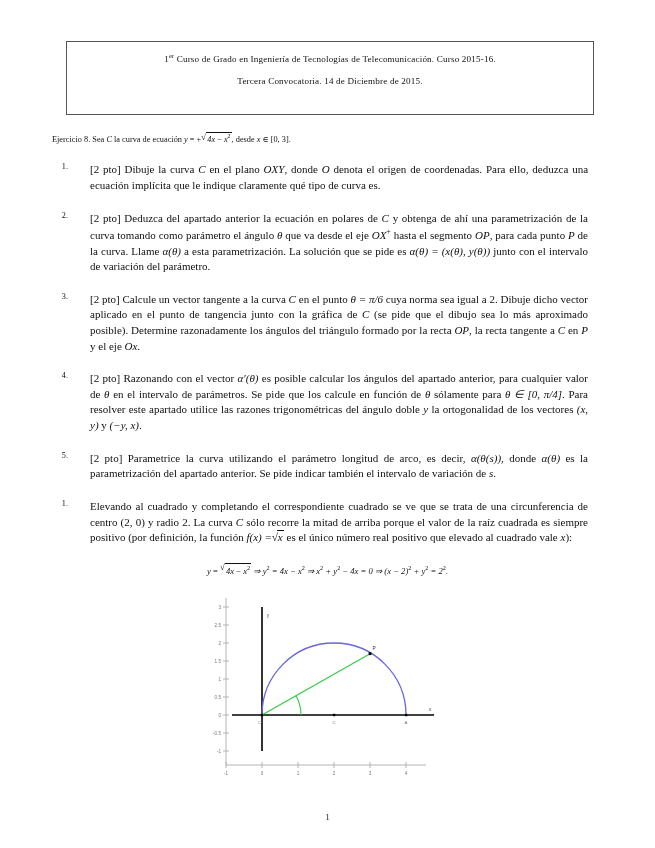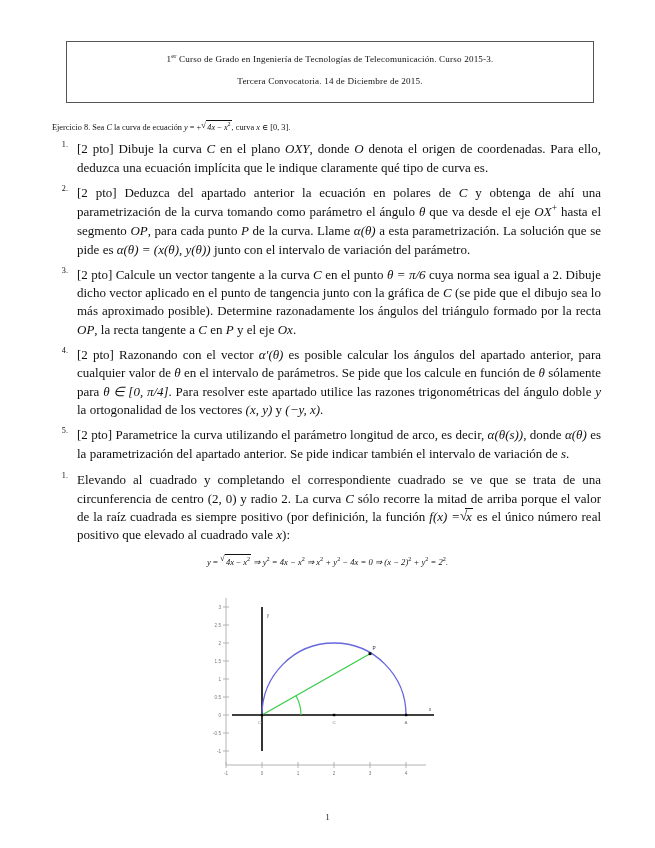--- a/index.html
+++ b/index.html
@@ -29,28 +29,28 @@
     padding: 10px 8px 11px 8px;
     text-align: center;
   }
   .header-line {
     font-size: 9.1px;
     letter-spacing: .18px;
     line-height: 1.15;
     margin: 0 0 12px 0;
     white-space: nowrap;
   }
-  .header-line:last-child { margin-bottom: 4px; font-family: Liberation Serif, serif; }
+  .header-line:last-child { margin-bottom: 16px; font-family: Liberation Serif, serif; }
   .header-line sup { font-size: 6.4px; vertical-align: super; }
   
   .stmt {
-    font-size: 13px;
+    font-size: 11px;
     line-height: 1.42;
     text-align: justify;
-    margin: 4px;
+    margin: 17px;
   }
   .exercise-head {
     margin: 17px 0 0 2px;
     font-size: 8.3px;
   }
   .mathit { font-style: italic; font-family: "Liberation Serif", serif; }
   
   ol.items {
     list-style: none;
     margin: 7px 0 0 0;
@@ -139,26 +139,26 @@
     text-align: center;
     font-size: 8.4px;
   }
 </style>
 </head>
 <body>
 
 <div class="page">
 
   <div class="header-box">
-    <div class="header-line"><span>1</span><sup>er</sup><span> Curso de Grado en Ingeniería de Tecnologías de Telecomunicación. Curso 2015-3.</span></div>
+    <div class="header-line"><span>1</span><sup>er</sup><span> Curso de Grado en Ingeniería de Tecnologías de Telecomunicación. Curso 2015-16.</span></div>
     <div class="header-line">Tercera Convocatoria. 14 de Diciembre de 2015.</div>
   </div>
 
   <div class="stmt exercise-head">
-    <span>Ejercicio 8.</span><span> Sea </span><span class="mathit">C</span><span> la curva de ecuación </span><span class="mathit">y</span><span> = +</span><span class="sqrt"><span class="rad"><span class="mathit">4x</span><span> − </span><span class="mathit">x</span><sup class="ex">2</sup></span></span><span>, curva </span><span class="mathit">x</span><span> ∈ [0, 3].</span>
+    <span>Ejercicio 8.</span><span> Sea </span><span class="mathit">C</span><span> la curva de ecuación </span><span class="mathit">y</span><span> = +</span><span class="sqrt"><span class="rad"><span class="mathit">4x</span><span> − </span><span class="mathit">x</span><sup class="ex">2</sup></span></span><span>, desde </span><span class="mathit">x</span><span> ∈ [0, 3].</span>
   </div>
 
   <ol class="items">
 
     <li>
       <span class="num">1.</span>
       <div class="stmt"><span>[2 pto]</span><span> Dibuje la curva </span><span class="mathit">C</span><span> en el plano </span><span class="mathit">OXY</span><span>, donde </span><span class="mathit">O</span><span> denota el origen de coordenadas. Para ello, deduzca una ecuación implícita que le indique claramente qué tipo de curva es.</span></div>
     </li>
 
     <li>

